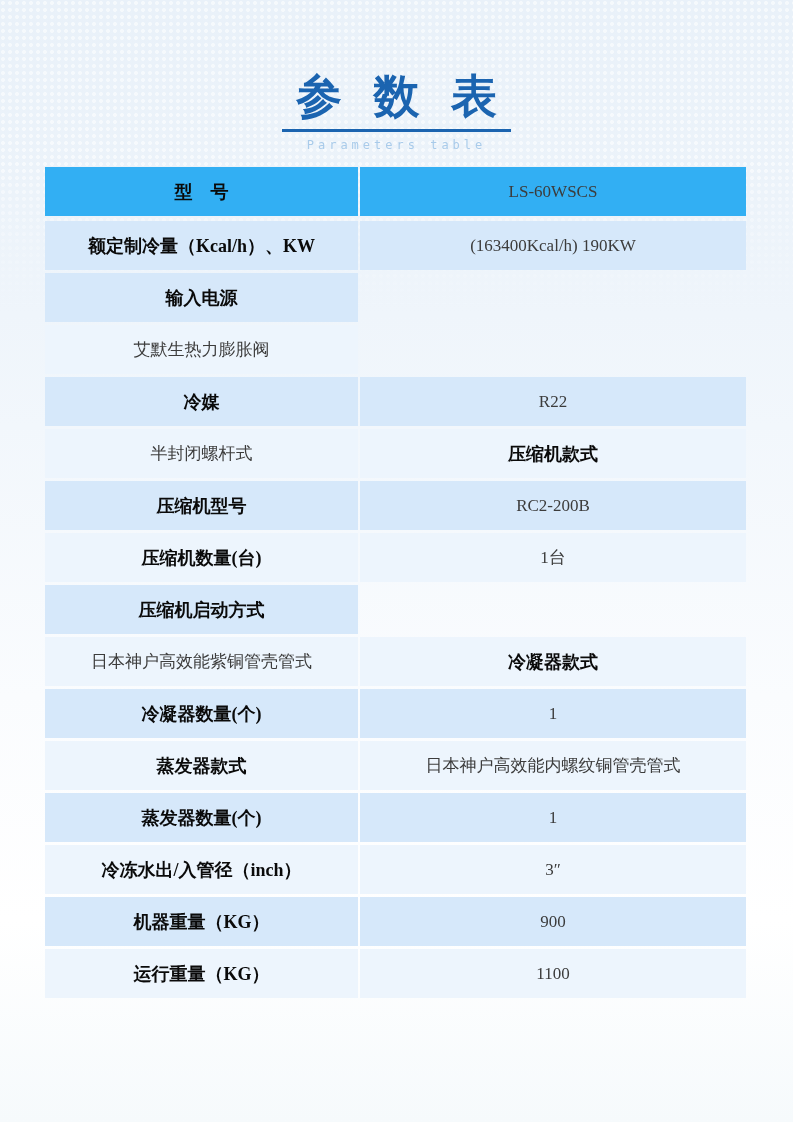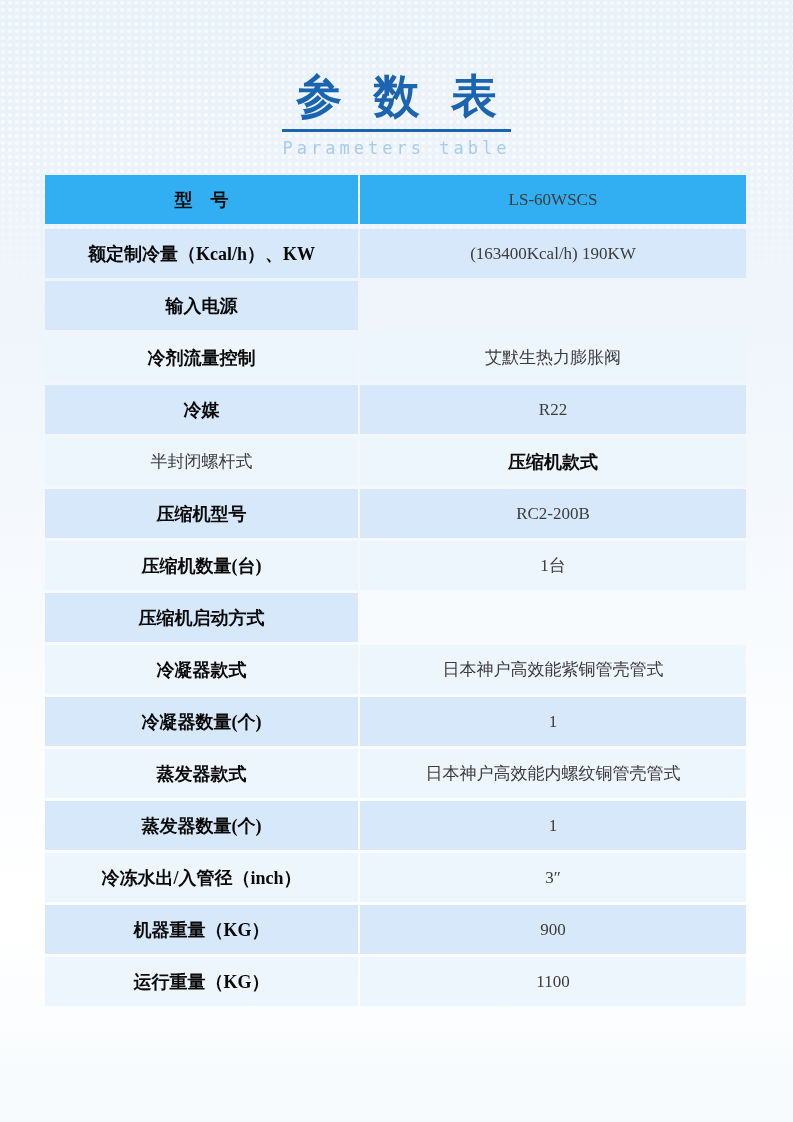--- a/index.html
+++ b/index.html
@@ -52,28 +52,28 @@
     font-weight: bold;
     letter-spacing: 10px;
     color: var(--title-blue, #1B64B0);
     line-height: 1.1;
     padding: 0 4px 6px 14px;
     border-bottom: 3px solid var(--title-blue, #1B64B0);
   }
   .subtitle {
     margin: 6px 0 0 0;
     font-family: "DejaVu Sans Mono", "Liberation Mono", monospace;
-    font-size: 17px;
+    font-size: 12px;
     letter-spacing: 4px;
     color: var(--subtitle-blue, #A9CBEA);
   }
   .param-table {
     position: absolute;
     left: 45px;
-    top: 175px;
+    top: 167px;
     width: 701px;
   }
   .row {
     display: grid;
     grid-template-columns: 313px 386px;
     column-gap: 2px;
     margin-bottom: 3px;
   }
   .row.header-row {
     margin-bottom: 5px;
@@ -128,21 +128,20 @@
     <div class="cell label">额定制冷量（Kcal/h）、KW</div>
     <div class="cell value">(163400Kcal/h)  190KW</div>
   </div>
 
 
   <div class="row odd">
     <div class="cell label">输入电源</div>
   </div>
 
   <div class="row even">
-    <div class="cell label">冷剂流量控制</div>
     <div class="cell value">艾默生热力膨胀阀</div>
   </div>
 
   <div class="row odd">
     <div class="cell label">冷媒</div>
     <div class="cell value">R22</div>
   </div>
 
   <div class="row even">
     <div class="cell value">半封闭螺杆式</div>
@@ -157,22 +156,22 @@
   <div class="row even">
     <div class="cell label">压缩机数量(台)</div>
     <div class="cell value">1台</div>
   </div>
 
   <div class="row odd">
     <div class="cell label">压缩机启动方式</div>
   </div>
 
   <div class="row even">
+    <div class="cell value">日本神户高效能紫铜管壳管式</div>
     <div class="cell label">冷凝器款式</div>
-    <div class="cell value">日本神户高效能紫铜管壳管式</div>
   </div>
 
   <div class="row odd">
     <div class="cell label">冷凝器数量(个)</div>
     <div class="cell value">1</div>
   </div>
 
   <div class="row even">
     <div class="cell label">蒸发器款式</div>
     <div class="cell value">日本神户高效能内螺纹铜管壳管式</div>

